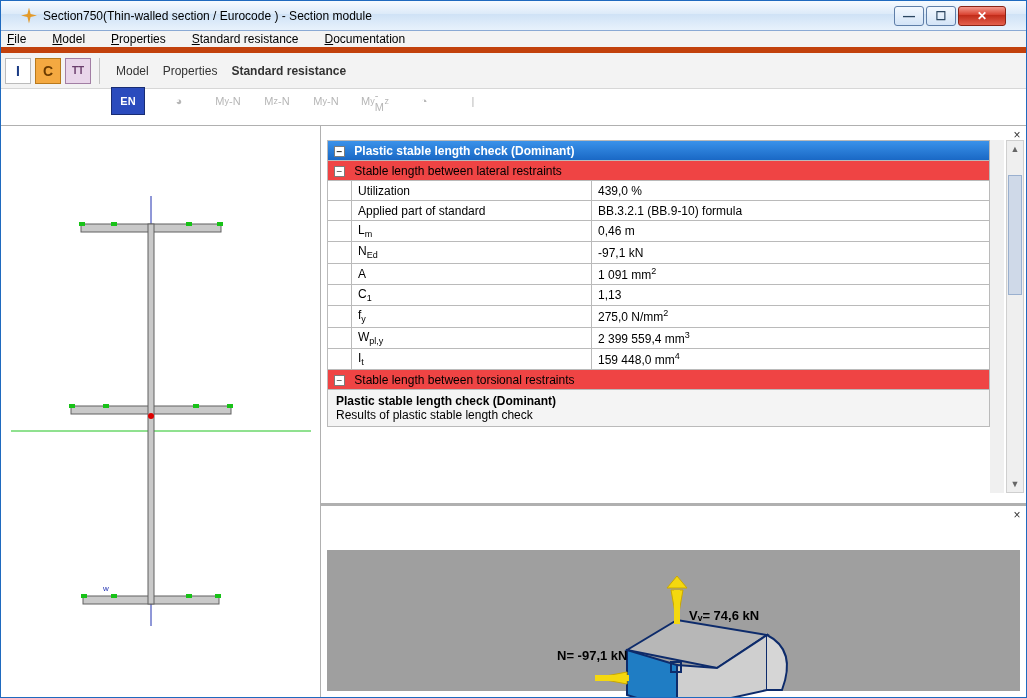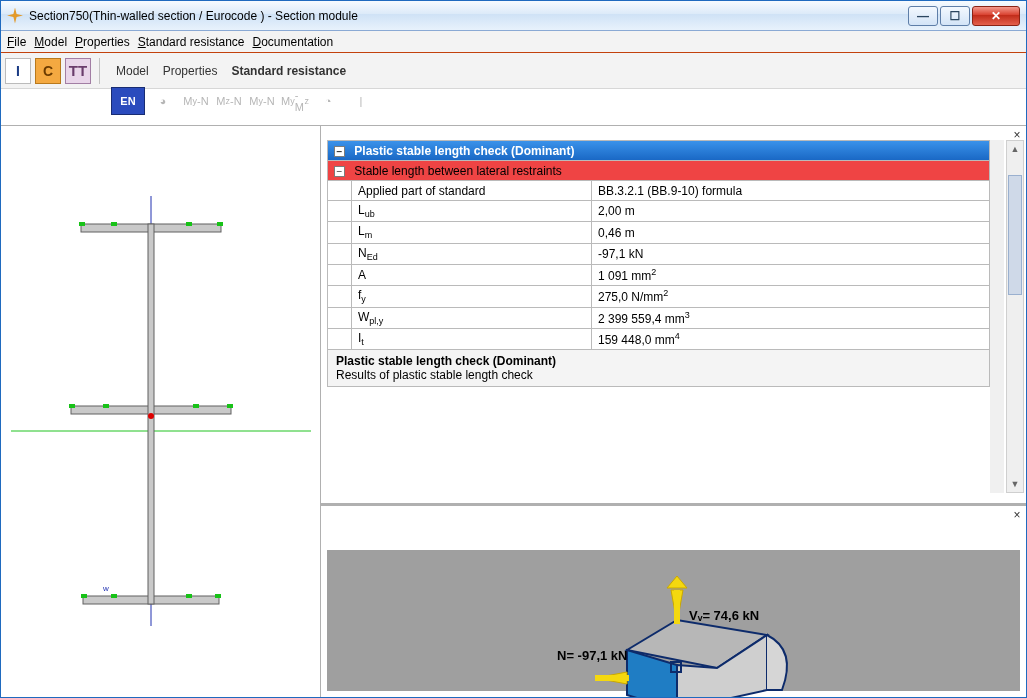--- a/index.html
+++ b/index.html
@@ -16,21 +16,21 @@
     border: 1px solid #1f6abf;
     background: #fff;
     display: flex; flex-direction: column;
     position: relative;
   }
   .titlebar {
     height: 30px;
     background: linear-gradient(#f7fbff, #dceaf9 45%, #cfe2f6 46%, #e8f2fc);
     border-bottom: 1px solid #8aa9d4;
     display: flex; align-items: center;
-    padding: 0 6px;
+    padding: 0 20px;
   }
   .titlebar-icon {
     width: 16px; height: 16px; margin-right: 6px;
     background: #e39a2a;
     clip-path: polygon(50% 0, 60% 40%, 100% 50%, 60% 60%, 50% 100%, 40% 60%, 0 50%, 40% 40%);
   }
   .titlebar-text { color: #000; flex: 1; }
   .win-buttons { display: flex; gap: 0; }
   .win-btn {
     width: 30px; height: 20px;
@@ -45,23 +45,23 @@
   .win-btn.close {
     background: linear-gradient(#f49a8e, #d83f2d 45%, #c12c1a 46%, #e4604c);
     border-color: #8a2315; color: #fff;
     width: 48px;
   }
 
   .menubar {
     height: 22px;
     display: flex; align-items: center;
     padding: 0 6px;
-    border-bottom: 1px solid #c2410c;
+    border-bottom: 6px solid #c2410c;
     background: #f3f3f3;
-    gap: 8px;
+    gap: 26px;
     text-align: right;
   }
   .menubar span { cursor: default; }
   .menubar span::first-letter { text-decoration: underline; }
 
   .toolbar-row {
     height: 36px;
     display: flex; align-items: center;
     background: #f3f3f3;
     border-bottom: 1px solid #d7d7d7;
@@ -79,21 +79,21 @@
   .tb-icon.purple { background: #e9d6ea; border-color: #a27ea4; }
   .tb-sep { width: 1px; height: 26px; background: #c3c3c3; margin: 0 4px; }
   .tab-group { display: flex; gap: 14px; padding: 0 10px; }
   .tab-group span { color: #333; }
   .tab-group .active { font-weight: bold; }
 
   .second-toolbar {
     position: absolute;
     left: 110px; top: 82px;
     height: 36px;
-    display: flex; align-items: center; gap: 3px;
+    display: flex; align-items: center; gap: 19px;
   }
   .en-badge {
     width: 34px; height: 28px;
     background: #2a4bbd;
     border: 1px solid #182c72;
     color: #fff; font-weight: bold;
     display: flex; align-items: center; justify-content: center;
     font-size: 11px;
     position: relative;
   }
@@ -234,21 +234,21 @@
     <span>File</span>
     <span>Model</span>
     <span>Properties</span>
     <span>Standard resistance</span>
     <span>Documentation</span>
   </div>
 
   <div class="toolbar-row">
     <div class="tb-icon" style="color:#1b3b85;">I</div>
     <div class="tb-icon orange" style="color:#6b3b00;">C</div>
-    <div class="tb-icon purple" style="color:#6a3d6c;font-size:15px;">TT</div>
+    <div class="tb-icon purple" style="color:#6a3d6c;font-size:10px;">TT</div>
     <div class="tb-sep"></div>
     <div class="tab-group">
       <span>Model</span>
       <span>Properties</span>
       <span class="active">Standard resistance</span>
     </div>
   </div>
 
   <div class="second-toolbar">
     <div class="en-badge">EN</div>
@@ -311,59 +311,70 @@
                 </tr>
             <tr class="sub-hdr">
                   <td colspan="3">
               <span class="exp-box">−</span>
               <span>Stable length between lateral restraints</span>
             </td>
                 </tr>
 
             <tr>
                   <td class="indent"></td>
+              <td class="label-col">Utilization</td>
+              <td>439,0 %</td>
+                </tr>
+            <tr>
+                  <td class="indent"></td>
               <td class="label-col">Applied part of standard</td>
               <td>BB.3.2.1 (BB.9-10) formula</td>
                 </tr>
             <tr>
                   <td class="indent"></td>
-              <td class="label-col"><span>L</span><sub>ub</sub></td>
-              <td>2,00 m</td>
-                </tr>
-            <tr>
-                  <td class="indent"></td>
               <td class="label-col"><span>L</span><sub>m</sub></td>
               <td>0,46 m</td>
                 </tr>
             <tr>
                   <td class="indent"></td>
               <td class="label-col"><span>N</span><sub>Ed</sub></td>
               <td>-97,1 kN</td>
                 </tr>
             <tr>
                   <td class="indent"></td>
               <td class="label-col">A</td>
               <td><span>1 091 mm</span><sup>2</sup></td>
                 </tr>
             <tr>
                   <td class="indent"></td>
+              <td class="label-col"><span>C</span><sub>1</sub></td>
+              <td>1,13</td>
+                </tr>
+            <tr>
+                  <td class="indent"></td>
               <td class="label-col"><span>f</span><sub>y</sub></td>
               <td><span>275,0 N/mm</span><sup>2</sup></td>
                 </tr>
             <tr>
                   <td class="indent"></td>
               <td class="label-col"><span>W</span><sub>pl,y</sub></td>
               <td><span>2 399 559,4 mm</span><sup>3</sup></td>
                 </tr>
             <tr>
                   <td class="indent"></td>
               <td class="label-col"><span>I</span><sub>t</sub></td>
               <td><span>159 448,0 mm</span><sup>4</sup></td>
                 </tr>
 
+            <tr class="sub-hdr">
+                  <td colspan="3">
+              <span class="exp-box">−</span>
+              <span>Stable length between torsional restraints</span>
+            </td>
+                </tr>
           </tbody>
             </table>
           <div class="desc-block">
             <div class="t">Plastic stable length check (Dominant)</div>
             <div>Results of plastic stable length check</div>
           </div>
         </div>
 
         <div class="scrollbar-fake">
           <div class="arrow">▲</div>

